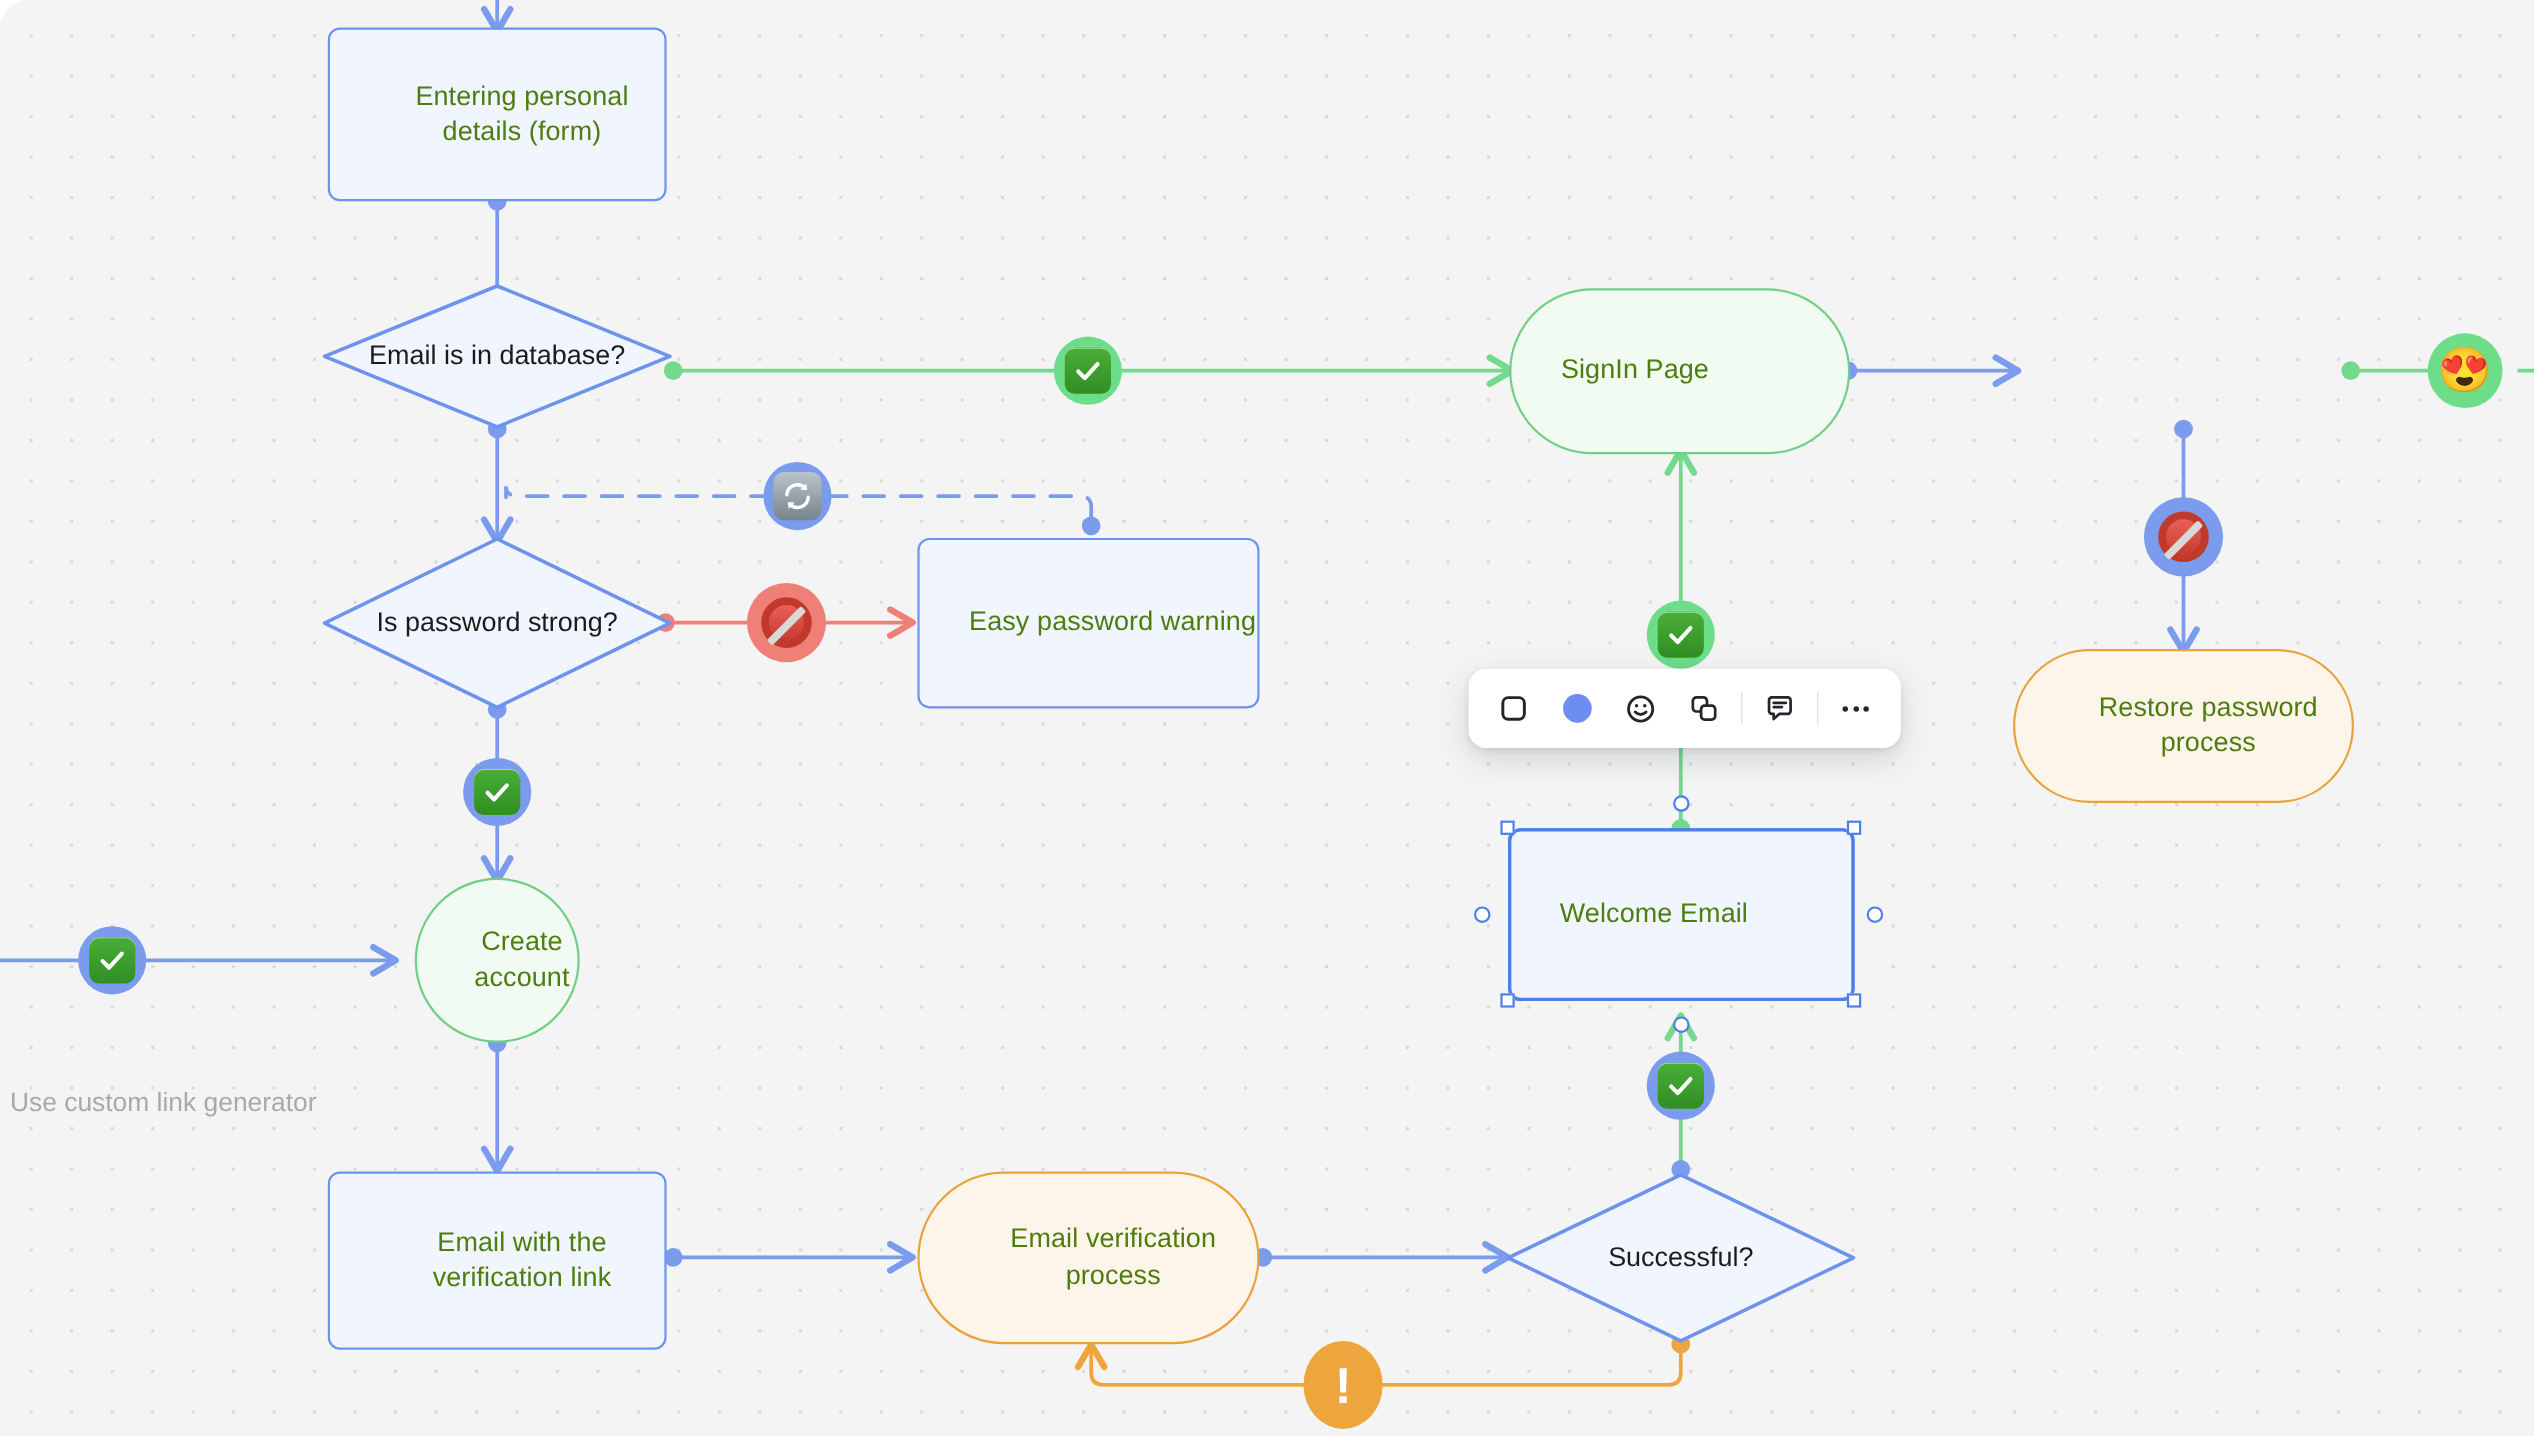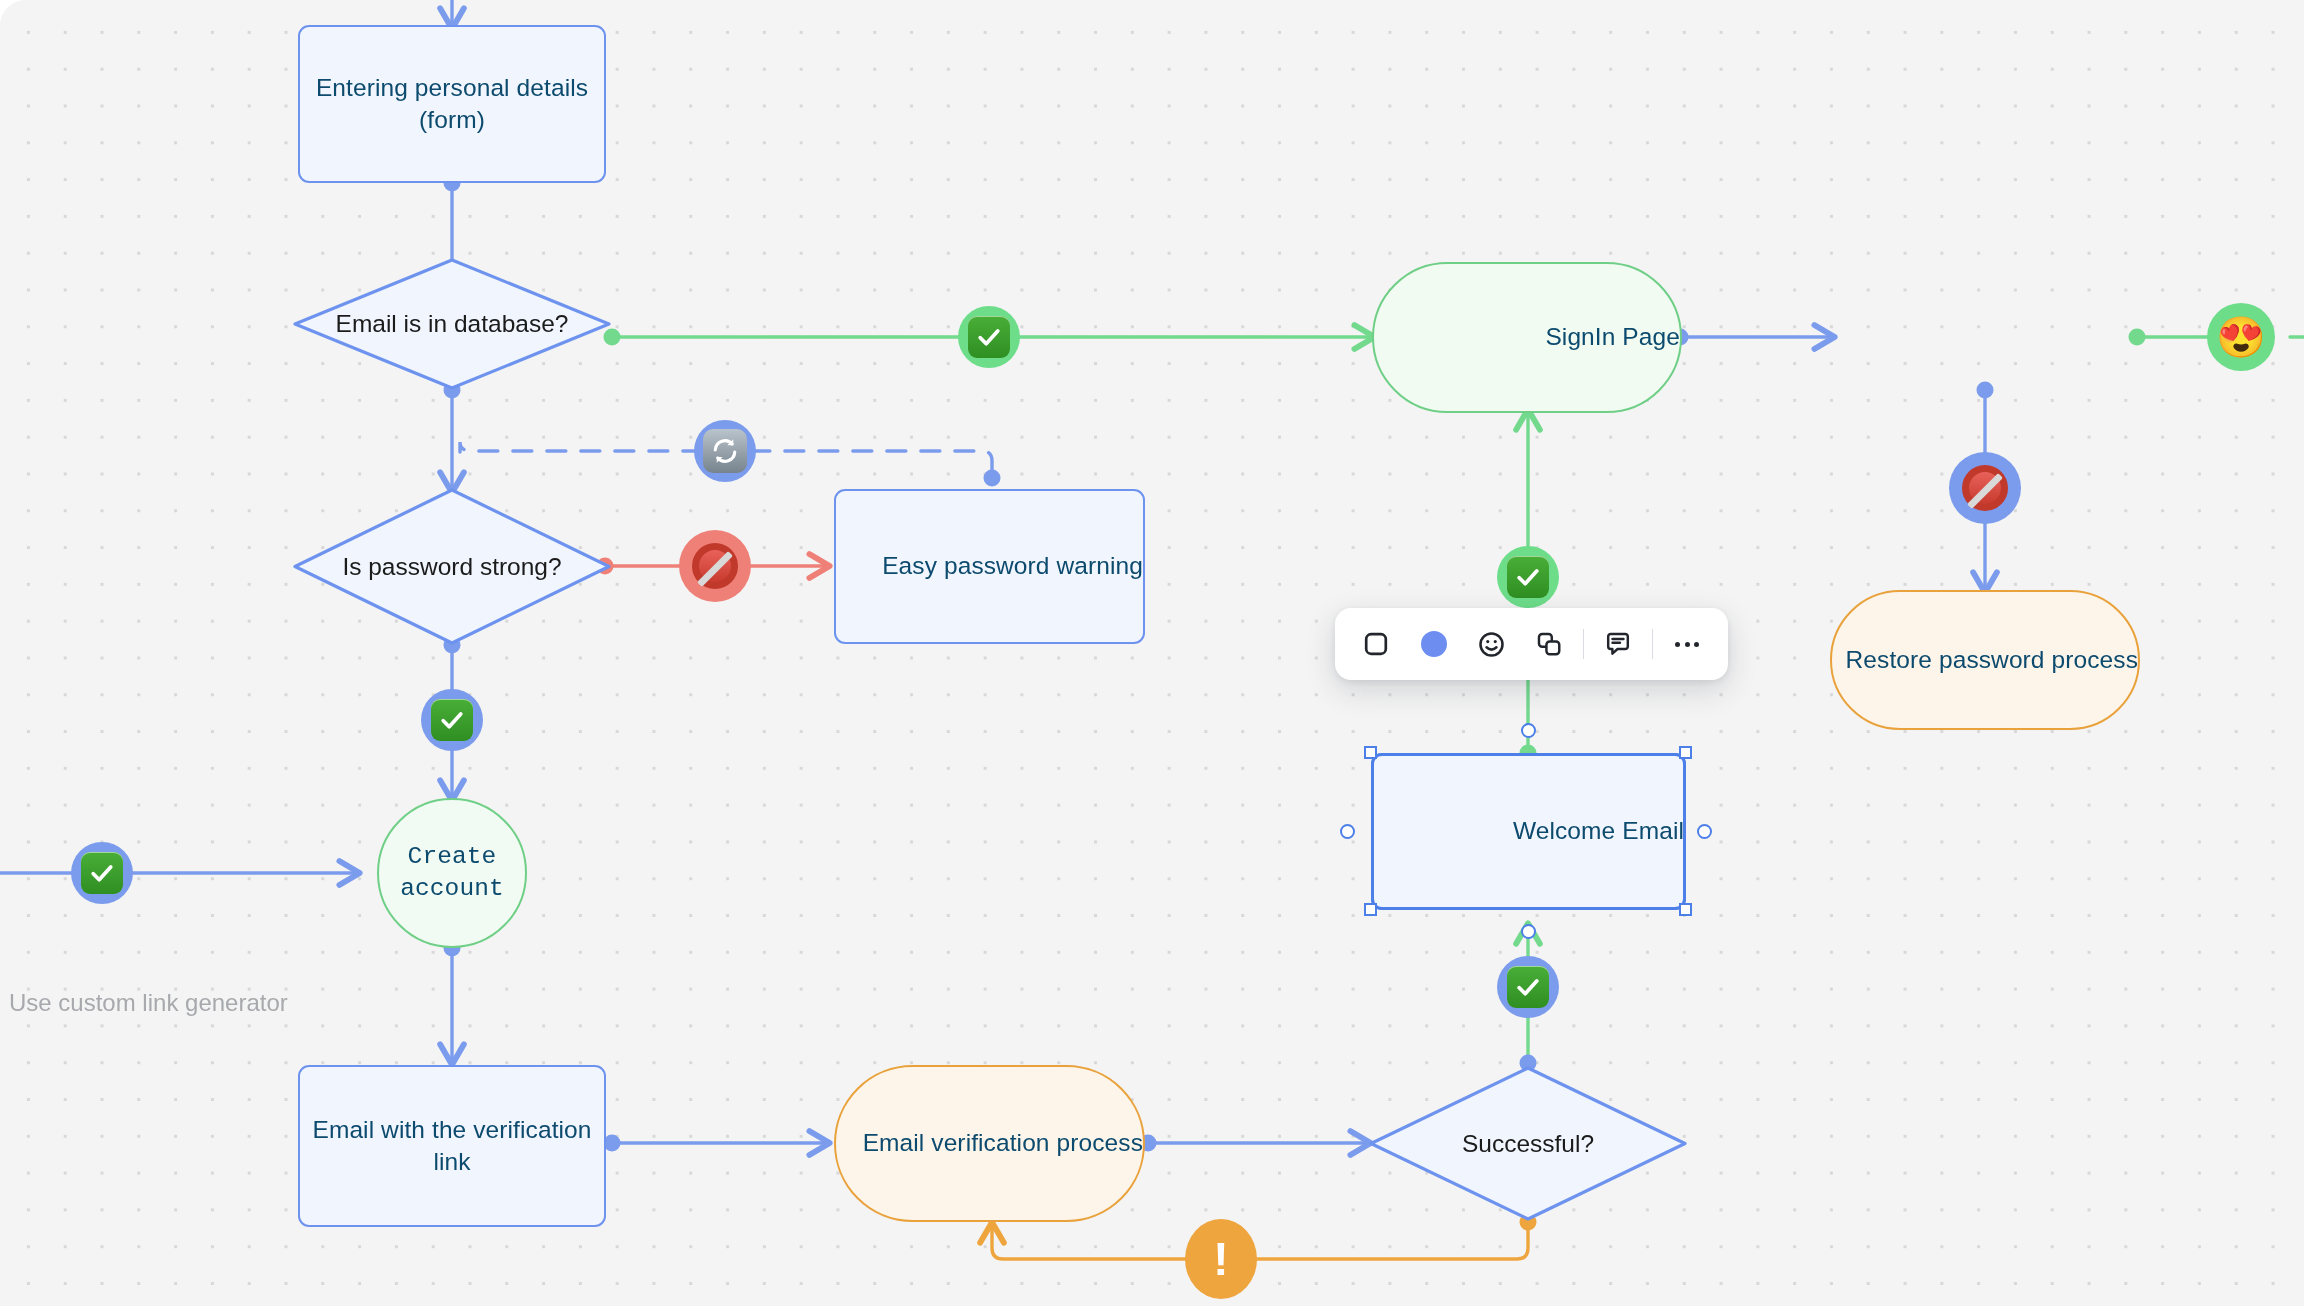--- a/index.html
+++ b/index.html
@@ -12,28 +12,28 @@
     background-size:36.8px 36.8px;
     background-position:10px 14px;
     border-top-left-radius:26px;
     overflow:hidden;
   }
 
   #edges{position:absolute;left:0;top:0;width:2304px;height:1306px;pointer-events:none;}
 
   
   .node{
-    position:absolute;display:flex;align-items:center;justify-content:flex-end;
-    text-align:center;color:#0c4a6e;line-height:1.32;
-    font-size:24.5px;letter-spacing:.1px;box-sizing:border-box;
+    position:absolute;display:flex;align-items:center;justify-content:flex-start;
+    text-align:center;color:#4d7c0f;line-height:1.32;
+    font-size:24.5px;letter-spacing:.1px;box-sizing:border-box;padding-left:45px;
   }
   .rect{background:#f1f5fe;border:2.6px solid #6d93ef;border-radius:11px;}
   .pill{background:#f1fbf2;border:2.8px solid #6fcf86;border-radius:999px;}
   .pill-orange{background:#fdf5ea;border:2.8px solid #e9a23b;border-radius:999px;}
-  .circle{background:#f1fbf3;border:2.8px solid #6fcf86;border-radius:50%;font-family:Liberation Mono, monospace;}
+  .circle{background:#f1fbf3;border:2.8px solid #6fcf86;border-radius:50%;}
 
   .diamond{position:absolute;}
   .diamond .dlabel{
     position:absolute;left:0;top:0;width:100%;height:100%;
     display:flex;align-items:center;justify-content:center;
     font-size:24.5px;color:#1b1b1b;text-align:center;
   }
 
   
   .badge{

